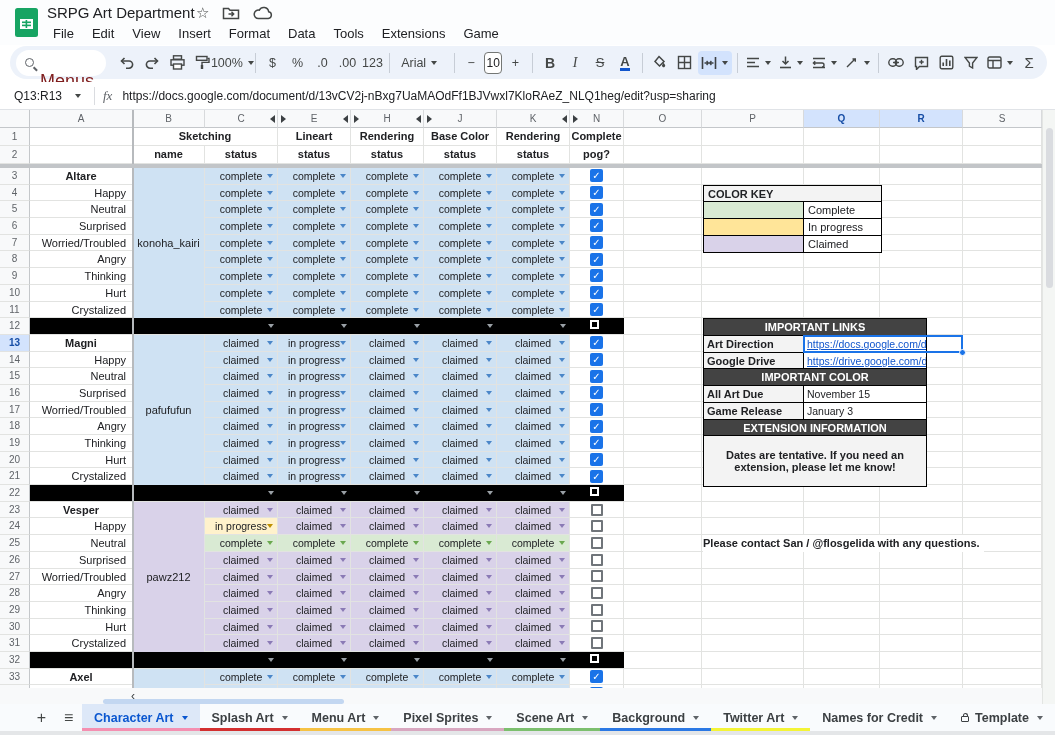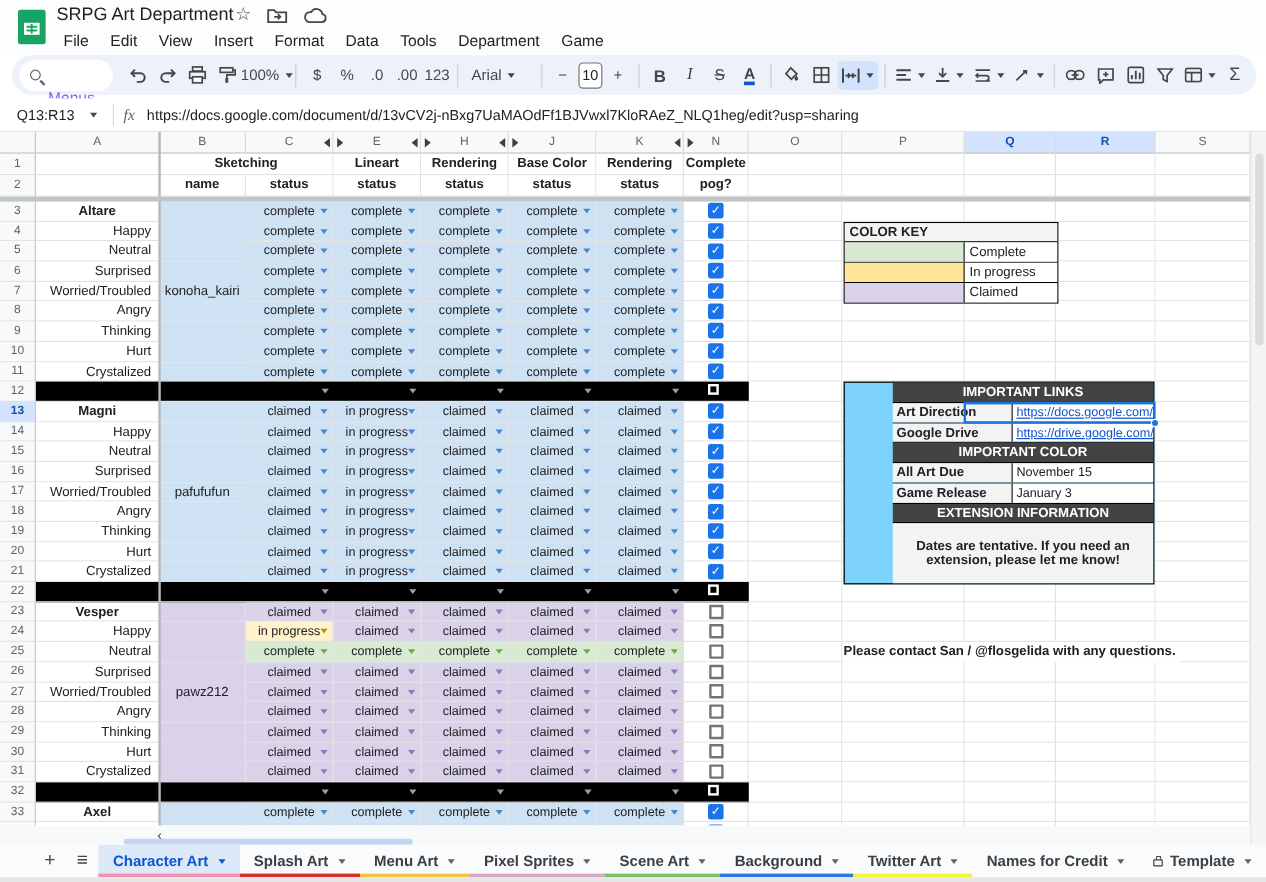--- a/index.html
+++ b/index.html
@@ -12,21 +12,21 @@
   .sheets-icon { position:absolute; left:13px; top:8px; width:27px; height:29px; }
   .doc-title { position:absolute; left:47px; top:4px; font-size:15px; color:#202124; }
   .title-icons { position:absolute; left:196px; top:5px; display:flex; gap:13px; align-items:center; color:#444746; }
   .star-glyph { font-size:15px; line-height:16px; }
   .menubar { position:absolute; left:44px; top:24px; display:flex; font-size:13px; color:#202124; }
   .menubar span { padding:2px 9px; border-radius:4px; cursor:default; }
 
   
   .toolbar { position:absolute; left:10px; top:46px; width:1037px; height:33px; background:#edf2fa; border-radius:17px; display:flex; align-items:center; padding:0 6px; gap:1px; }
   .tb-search { display:flex; align-items:center; gap:6px; background:#fff; border-radius:13px; height:26px; padding:0 12px 0 9px; margin-right:8px; width:96px; }
-  .tb-search .ph { color:#8b5cf6; font-size:13px;margin-top:37px; }
+  .tb-search .ph { color:#7f1d1d; font-size:18px;margin-top:37px; }
   .lens { width:9px; height:9px; border:1.6px solid #5f6368; border-radius:50%; position:relative; }
   .lens::after { content:""; position:absolute; width:5px; height:1.6px; background:#5f6368; transform:rotate(45deg); left:7px; top:9px; }
   .tbtn { min-width:24px; height:24px; display:flex; align-items:center; justify-content:center; border-radius:4px; color:#444746; font-size:12px; padding:0 3px; }
   .tbtn svg { display:block; }
   .tbtn.texty { font-size:12.5px; color:#444746; }
   .tb-sep { width:1px; height:20px; background:#c7cdd6; margin:0 4px; }
   .dd-arrow { width:0; height:0; border-left:3.5px solid transparent; border-right:3.5px solid transparent; border-top:4px solid #444746; margin-left:5px; }
   .fontsize-box { width:26px; height:22px; border:1px solid #747775; border-radius:4px; background:#fff; font-size:12px; display:flex; align-items:center; justify-content:center; color:#202124; }
   .bold-g { font-weight:bold; font-size:14px; }
   .italic-g { font-style:italic; font-family:"Liberation Serif",serif; font-size:14px; }
@@ -84,21 +84,21 @@
   .scb { position:absolute; left:560px; top:2px; width:9px; height:9px; border:2px solid #fff; background:transparent; }
 
   
   .colorkey { position:absolute; left:703px; top:74.7px; width:179px; border:1px solid #000; background:#fff; z-index:2; }
   .ck-header { height:16.7px; background:#f3f3f3; border-bottom:1px solid #000; font-size:11px; font-weight:bold; line-height:16px; padding-left:4px; }
   .ck-row { display:flex; height:16.7px; border-bottom:1px solid #000; }
   .ck-row:last-child { border-bottom:none; }
   .ck-swatch { width:100px; border-right:1px solid #000; }
   .ck-label { flex:1; font-size:11px; line-height:16px; padding-left:4px; background:#fff; }
 
-  .infotable { position:absolute; left:703px; top:208.4px; width:259px; border:1px solid #000; background:#7dd3fc; z-index:2;padding-left:40px; }
+  .infotable { position:absolute; left:703px; top:208.4px; width:224px; border:1px solid #000; background:#a16207; z-index:2; }
   .it-header { height:16.7px; background:#434343; color:#fff; font-weight:bold; font-size:11px; text-align:center; line-height:16px; border-bottom:1px solid #000; }
   .it-row { display:flex; height:16.7px; border-bottom:1px solid #000; }
   .it-label { width:100px; background:#f3f3f3; border-right:1px solid #000; font-size:11px; font-weight:bold; line-height:16px; padding-left:3px; white-space:nowrap; overflow:hidden; }
   .it-value { flex:1; font-size:10.5px; line-height:16px; padding-left:3px; white-space:nowrap; overflow:hidden; background:#fff; }
   .it-value.link { color:#1155cc; text-decoration:underline; }
   .ext-body { height:50.1px; background:#f3f3f3; display:flex; align-items:center; justify-content:center; text-align:center; font-size:11px; font-weight:bold; padding:0 12px; }
 
   .contact { position:absolute; left:703px; top:425.4px; height:16.7px; line-height:16px; font-size:11px; font-weight:bold; white-space:nowrap; background:#fff; z-index:2; padding-right:4px; }
 
   .selection { position:absolute; left:803px; top:225.4px; width:160px; height:17.7px; border:2px solid #1a73e8; z-index:6; pointer-events:none; }
@@ -147,21 +147,21 @@
       </svg>
     </div>
     <div class="menubar">
       <span>File</span>
       <span>Edit</span>
       <span>View</span>
       <span>Insert</span>
       <span>Format</span>
       <span>Data</span>
       <span>Tools</span>
-      <span>Department</span>
+      <span>Extensions</span>
       <span>Game</span>
     </div>
   </div>
 
   <div class="toolbar">
     <div class="tb-search">
       <span class="lens"></span>
       <span class="ph">Menus</span>
     </div>
     <div class="tbtn">

